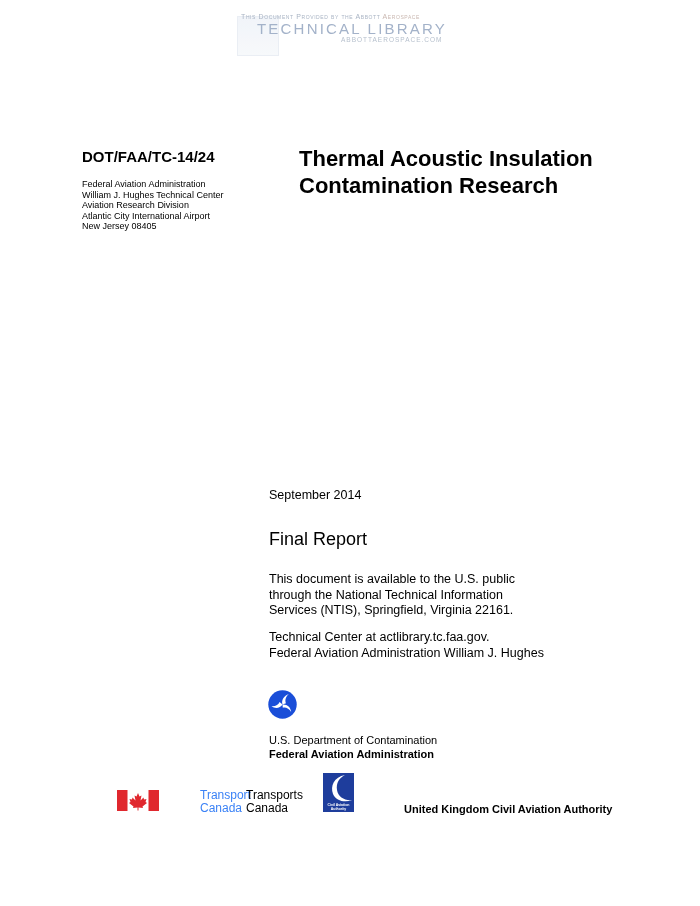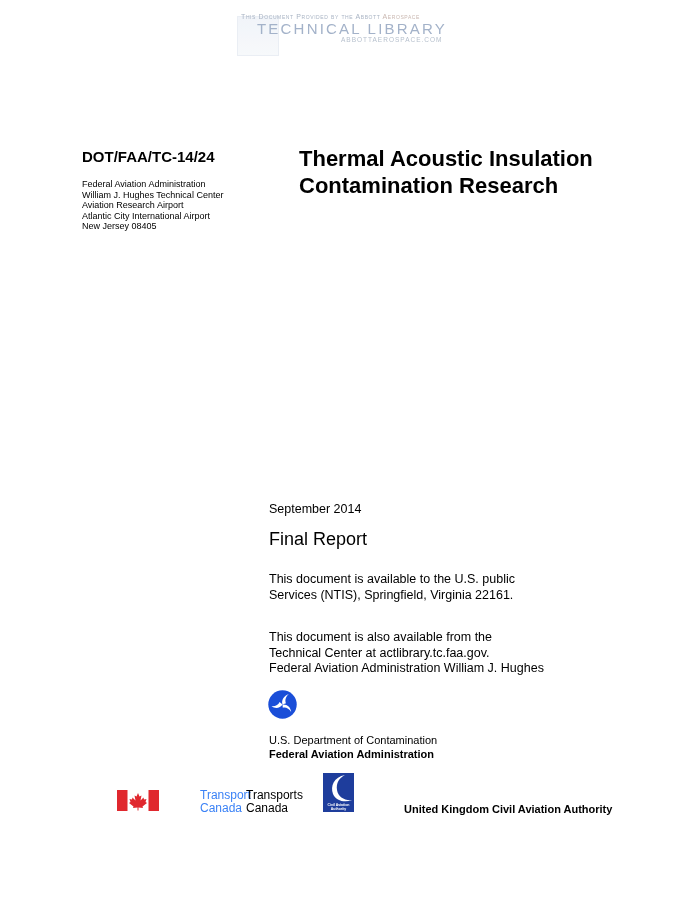--- a/index.html
+++ b/index.html
@@ -33,21 +33,21 @@
     
     .report-no { left: 82px; top: 148px; font-size: 15px; font-weight: bold; white-space: nowrap; }
     .addr { left: 82px; top: 179px; font-size: 9px; line-height: 10.5px; }
     .addr div { white-space: nowrap; }
 
     
     .title { left: 269px; top: 145px; font-size: 22px; font-weight: bold; line-height: 27px; margin-left: 30px; }
     .title div { white-space: nowrap; }
 
     
-    .date { left: 269px; top: 502px; font-size: 12.5px; white-space: nowrap; }
+    .date { left: 269px; top: 488px; font-size: 12.5px; white-space: nowrap; }
     .rtype { left: 269px; top: 529px; font-size: 18px; white-space: nowrap; }
     .avail1 { left: 269px; top: 572px; font-size: 12.5px; line-height: 15.5px; }
     .avail2 { left: 269px; top: 630px; font-size: 12.5px; line-height: 15.5px; }
     .avail1 div, .avail2 div { white-space: nowrap; }
 
     .dot-logo { left: 268px; top: 690px; width: 29px; height: 29px; }
     .dot-text { left: 269px; top: 733px; font-size: 11px; line-height: 14px; }
     .dot-text div { white-space: nowrap; }
     .dot-text .bold { font-weight: bold; }
 
@@ -72,39 +72,39 @@
   </div>
   <div class="wm-line2">TECHNICAL LIBRARY</div>
   <div class="wm-line3">ABBOTTAEROSPACE.COM</div>
 </div>
 
 <div class="abs report-no">DOT/FAA/TC-14/24</div>
 
 <div class="abs addr">
   <div>Federal Aviation Administration</div>
   <div>William J. Hughes Technical Center</div>
-  <div>Aviation Research Airport</div>
+  <div>Aviation Research Division</div>
   <div>Atlantic City International Airport</div>
   <div>New Jersey  08405</div>
 </div>
 
 <div class="abs title">
   <div>Thermal Acoustic Insulation</div>
   <div>Contamination Research</div>
 </div>
 
 <div class="abs date">September 2014</div>
 <div class="abs rtype">Final Report</div>
 
 <div class="abs avail1">
   <div>This document is available to the U.S. public</div>
+  <div>through the National Technical Information</div>
   <div>Services (NTIS), Springfield, Virginia 22161.</div>
 </div>
 <div class="abs avail2">
-  <div>This document is also available from the</div>
   <div>Technical Center at actlibrary.tc.faa.gov.</div>
   <div>Federal Aviation Administration William J. Hughes</div>
 </div>
 
 <div class="abs dot-logo">
   <svg width="29" height="29" viewBox="0 0 100 100">
     <circle cx="50" cy="50" r="49" fill="#1a4ed8"></circle>
     <g fill="#ffffff">
       <path d="M50 50 C 45 35, 55 20, 72 14 C 60 24, 58 36, 62 46 Z"></path>
       <path d="M50 50 C 65 48, 78 58, 80 76 C 72 63, 61 58, 51 61 Z"></path>

